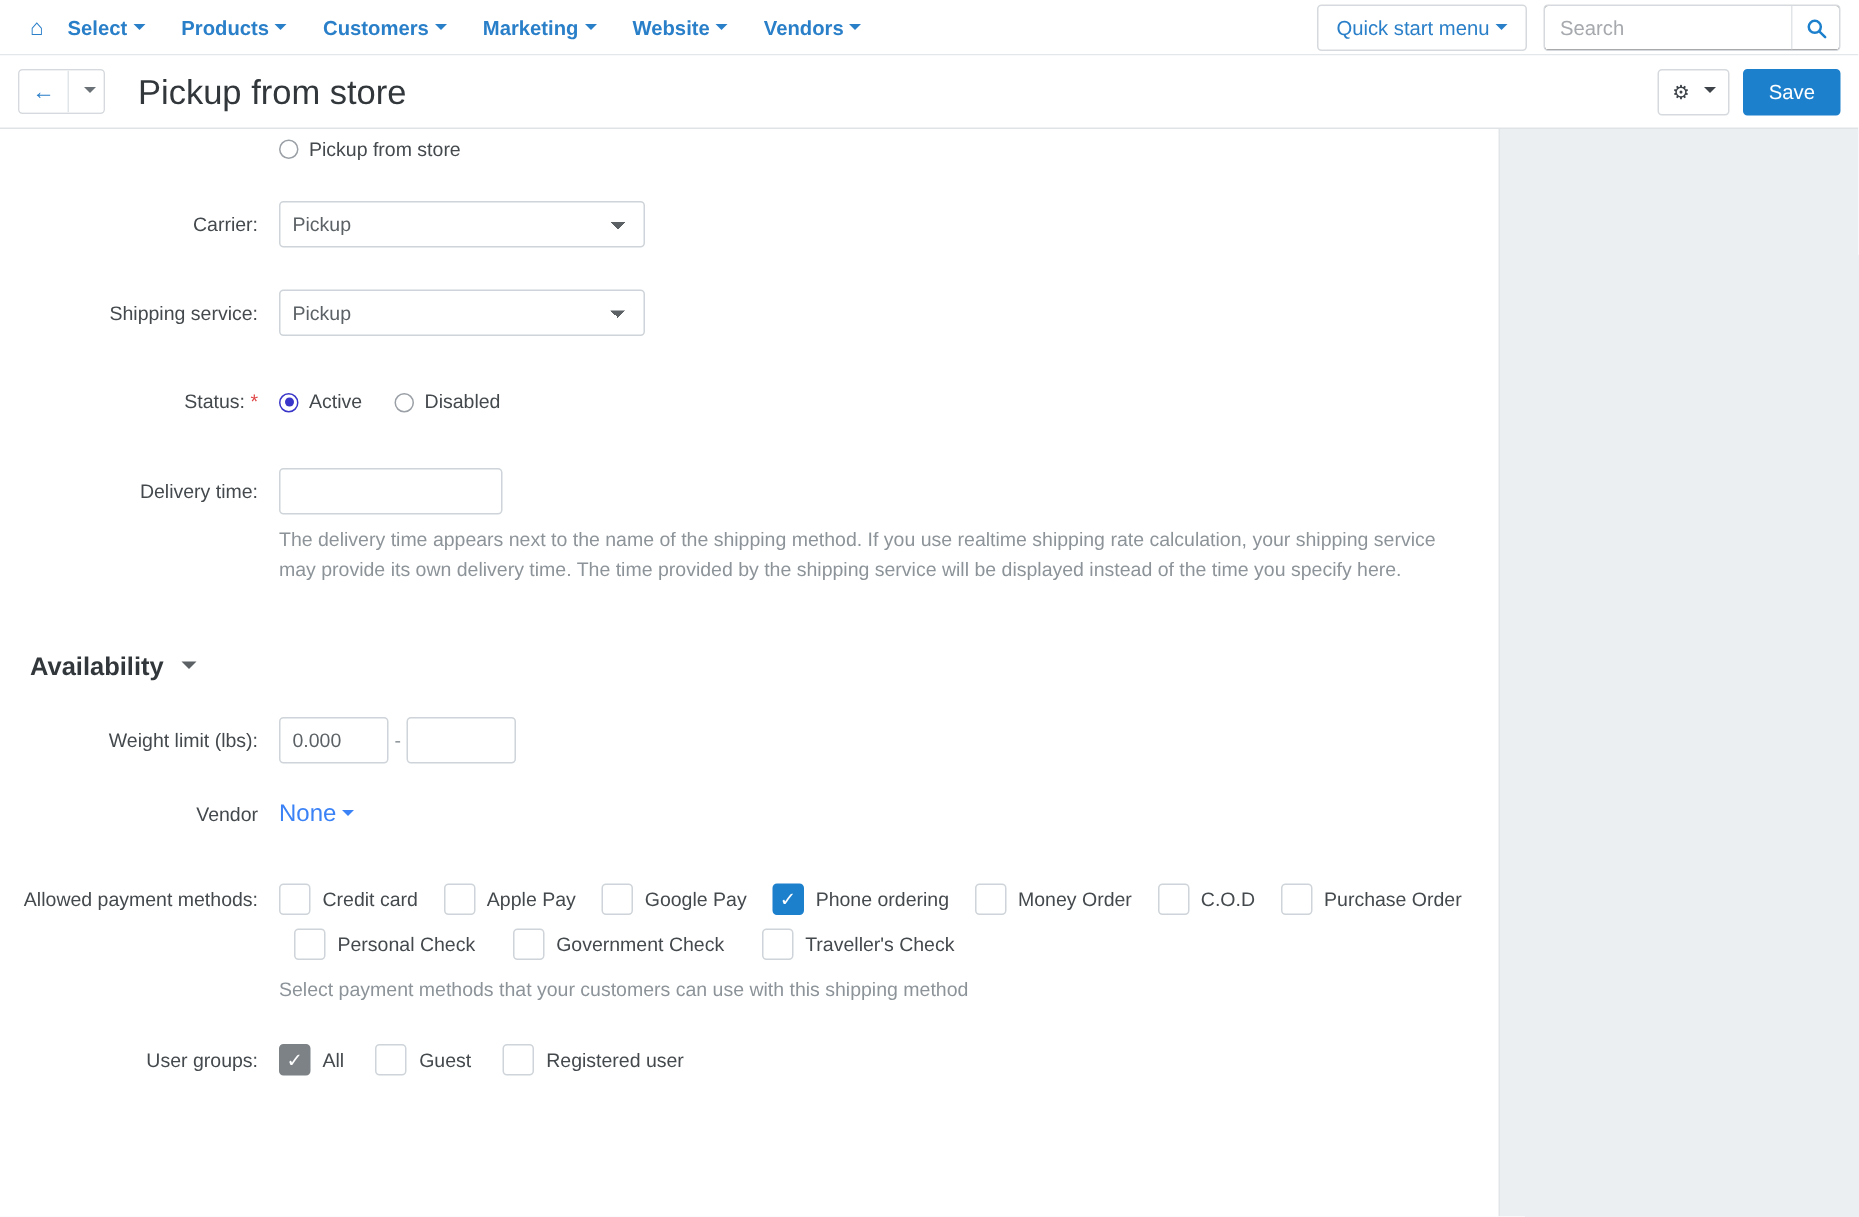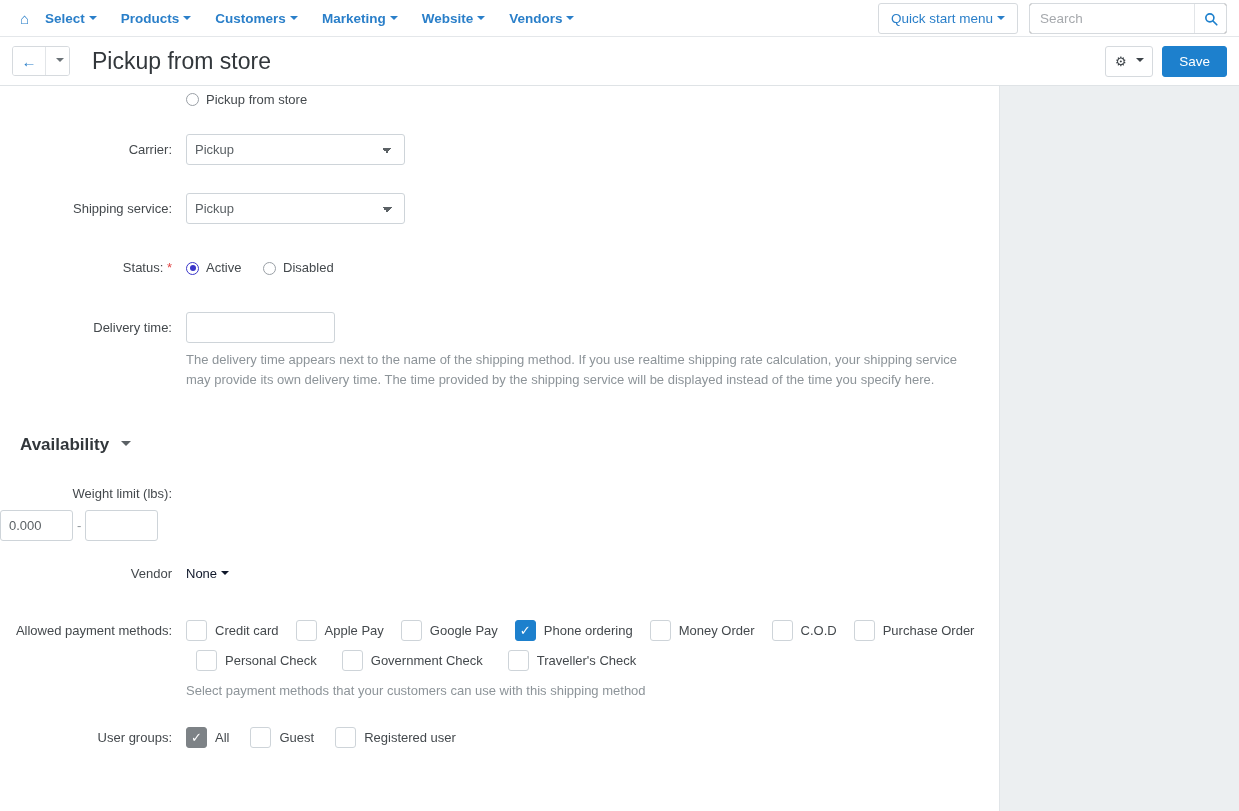--- a/index.html
+++ b/index.html
@@ -266,21 +266,21 @@
     font-size: 13px;
     color: #5b6165;
     border: 1px solid #ced4d9;
     border-radius: 3px;
     background: #fff;
     height: 31px;
     padding: 0 8px;
     outline: none;
   }
   select.sel {
-    width: 219px;
+    width: 244px;
     appearance: none;
     -webkit-appearance: none;
     background-image:
       linear-gradient(45deg, transparent 50%, #5b6165 50%),
       linear-gradient(135deg, #5b6165 50%, transparent 50%);
     background-position:
       calc(100% - 17px) 13px,
       calc(100% - 12px) 13px;
     background-size: 5px 5px, 5px 5px;
     background-repeat: no-repeat;
@@ -316,21 +316,21 @@
     cursor: pointer;
   }
   .section-title .caret {
     border-top-color: #5b6165;
     border-left-width: 5px;
     border-right-width: 5px;
     border-top-width: 5px;
     margin-left: 12px;
   }
 
-  .linkdd { color: #0f172a; font-size: 13px; cursor: pointer; }
+  .linkdd { color: #3b82f6; font-size: 16px; cursor: pointer; }
 
   .dash { color: #8d9499; margin: 0 4px; line-height: 31px; }
 </style>
 </head>
 <body>
 
 <div class="topbar">
   <span class="home-icon">⌂</span>
 
   <span class="nav-item">
@@ -443,21 +443,21 @@
       </div>
     </div>
 
     <div style="margin-top:45px;">
       <div class="section-title">
         <span>Availability</span>
         <i class="caret"></i>
       </div>
 
       
-      <div class="row" style="margin-top:23px;flex-direction:column;">
+      <div class="row" style="margin-top:23px;">
         <div class="lbl">Weight limit (lbs):</div>
         <div class="field" style="display:flex;align-items:center;">
           <input class="txtin" style="width: 73px;" type="text" value="0.000">
           <span class="dash">-</span>
           <input class="txtin" style="width: 73px;" type="text" value="">
         </div>
       </div>
 
       
       <div class="row" style="margin-top:23px;">

